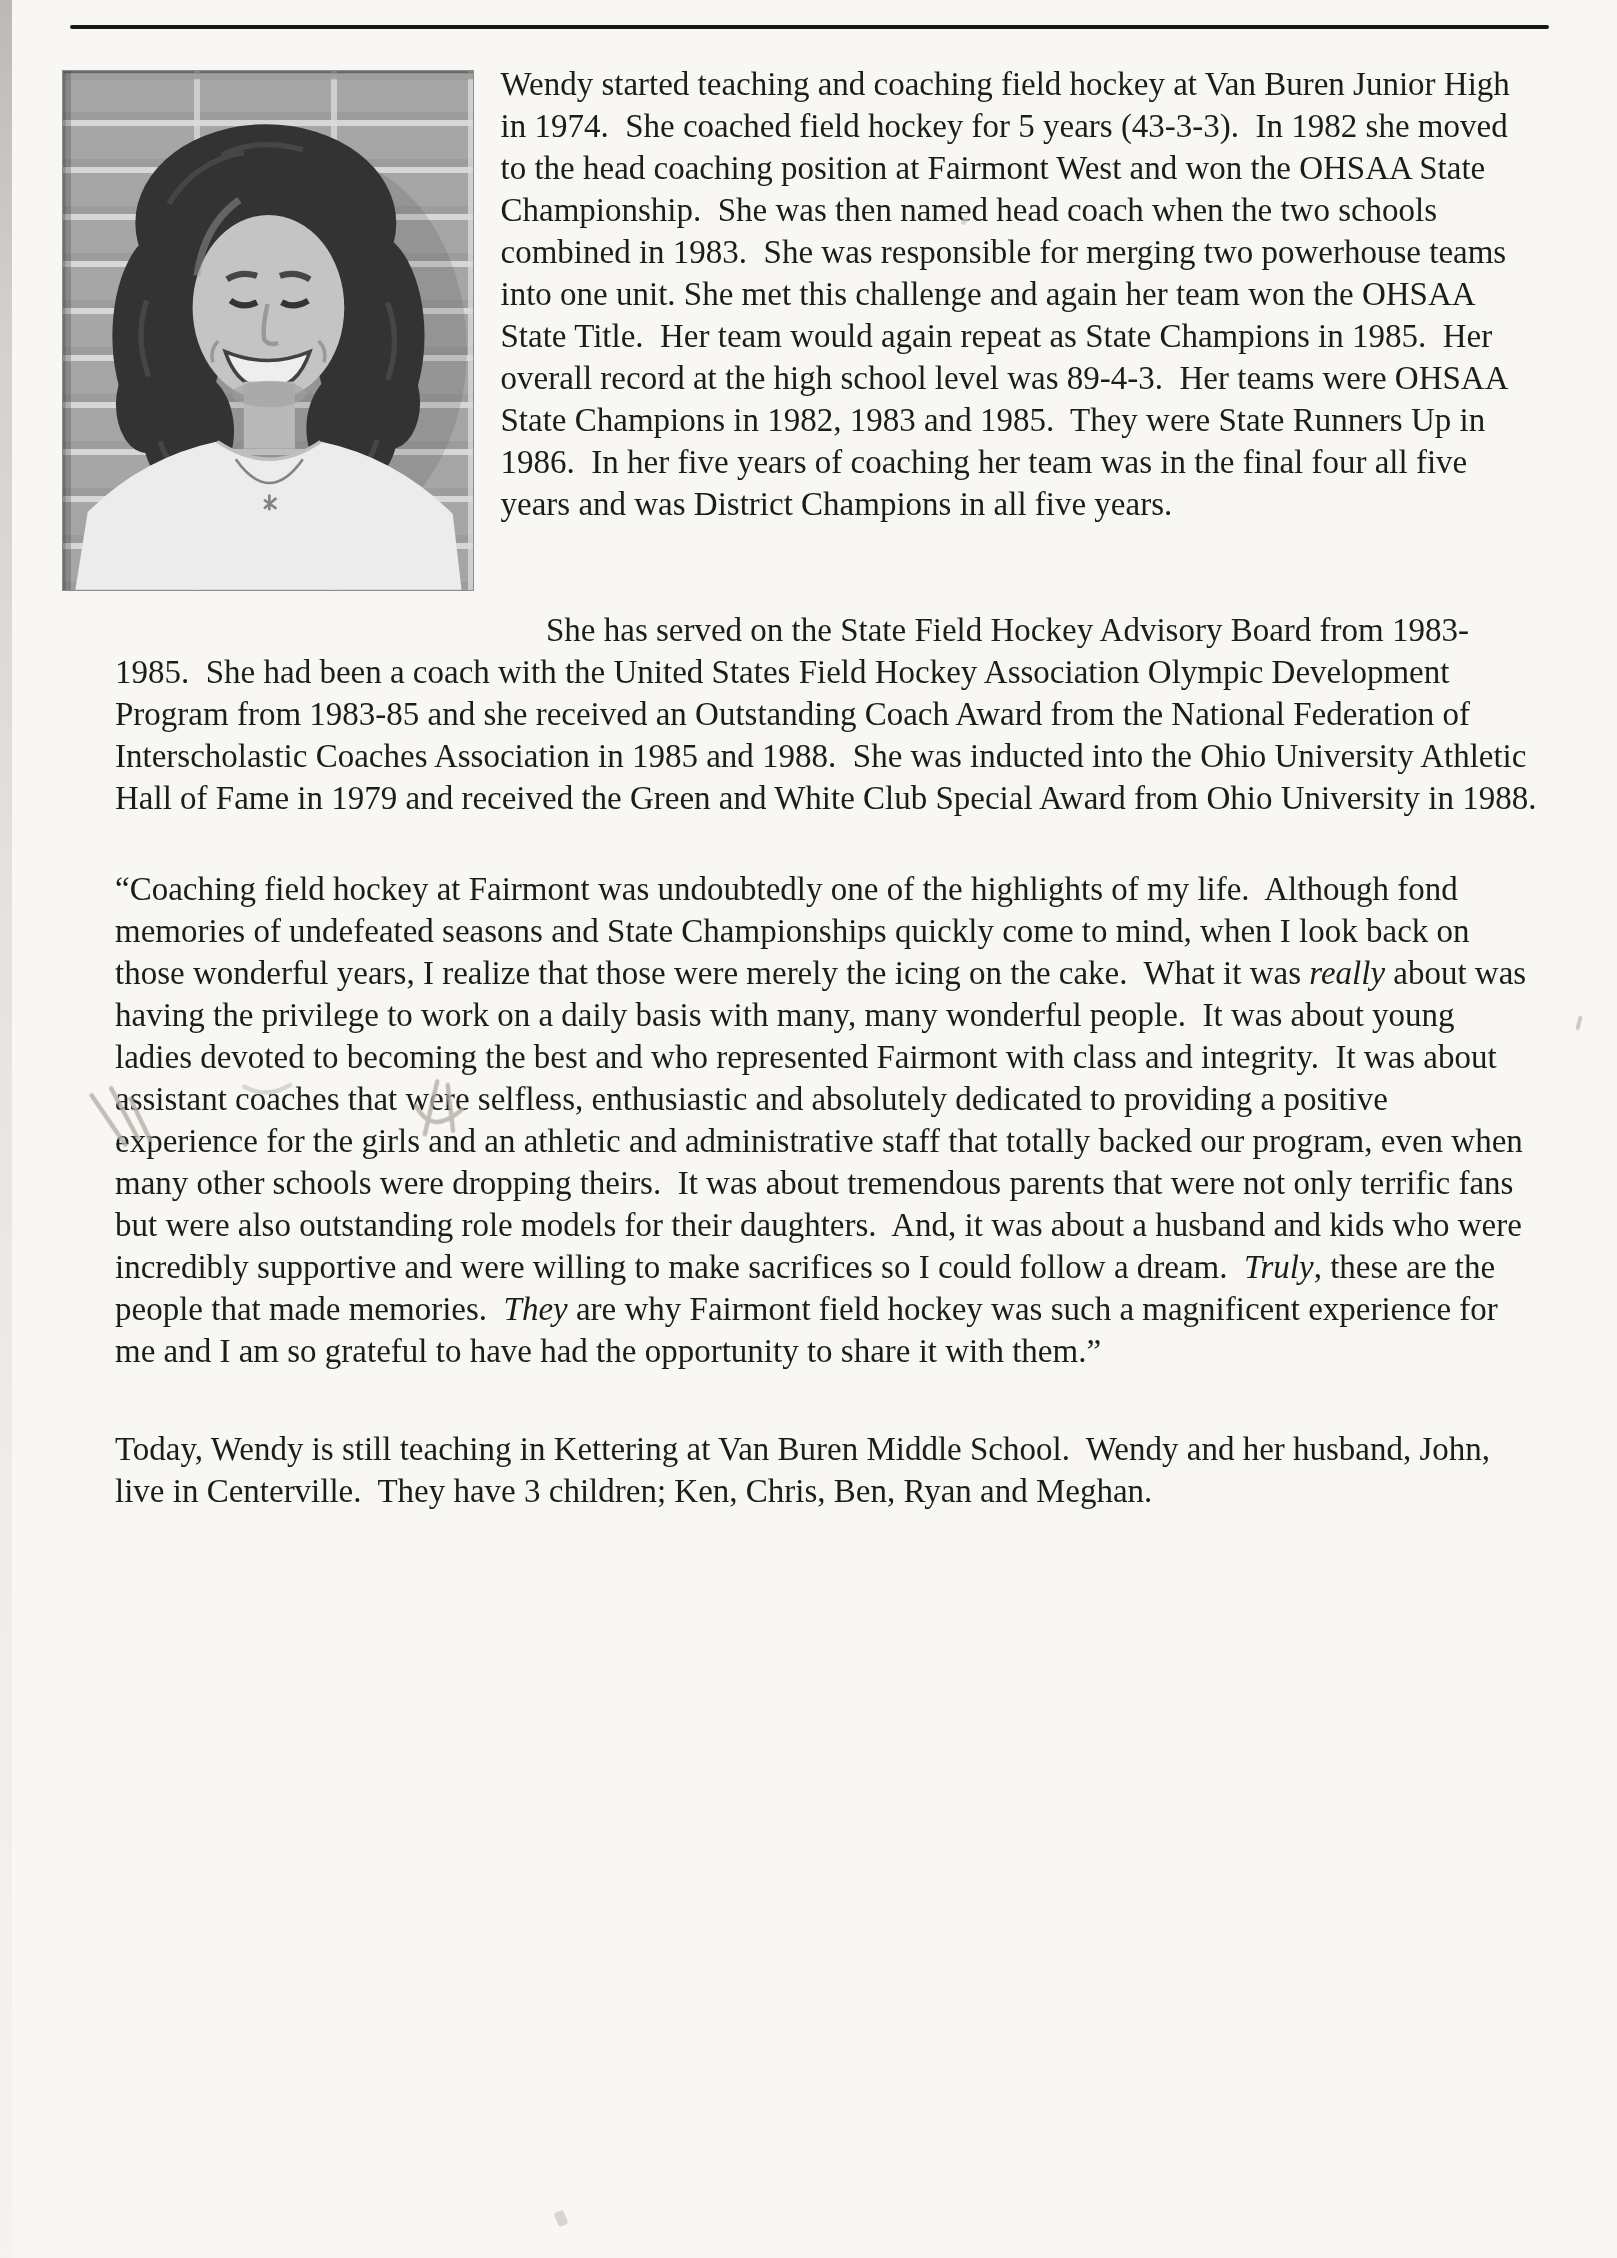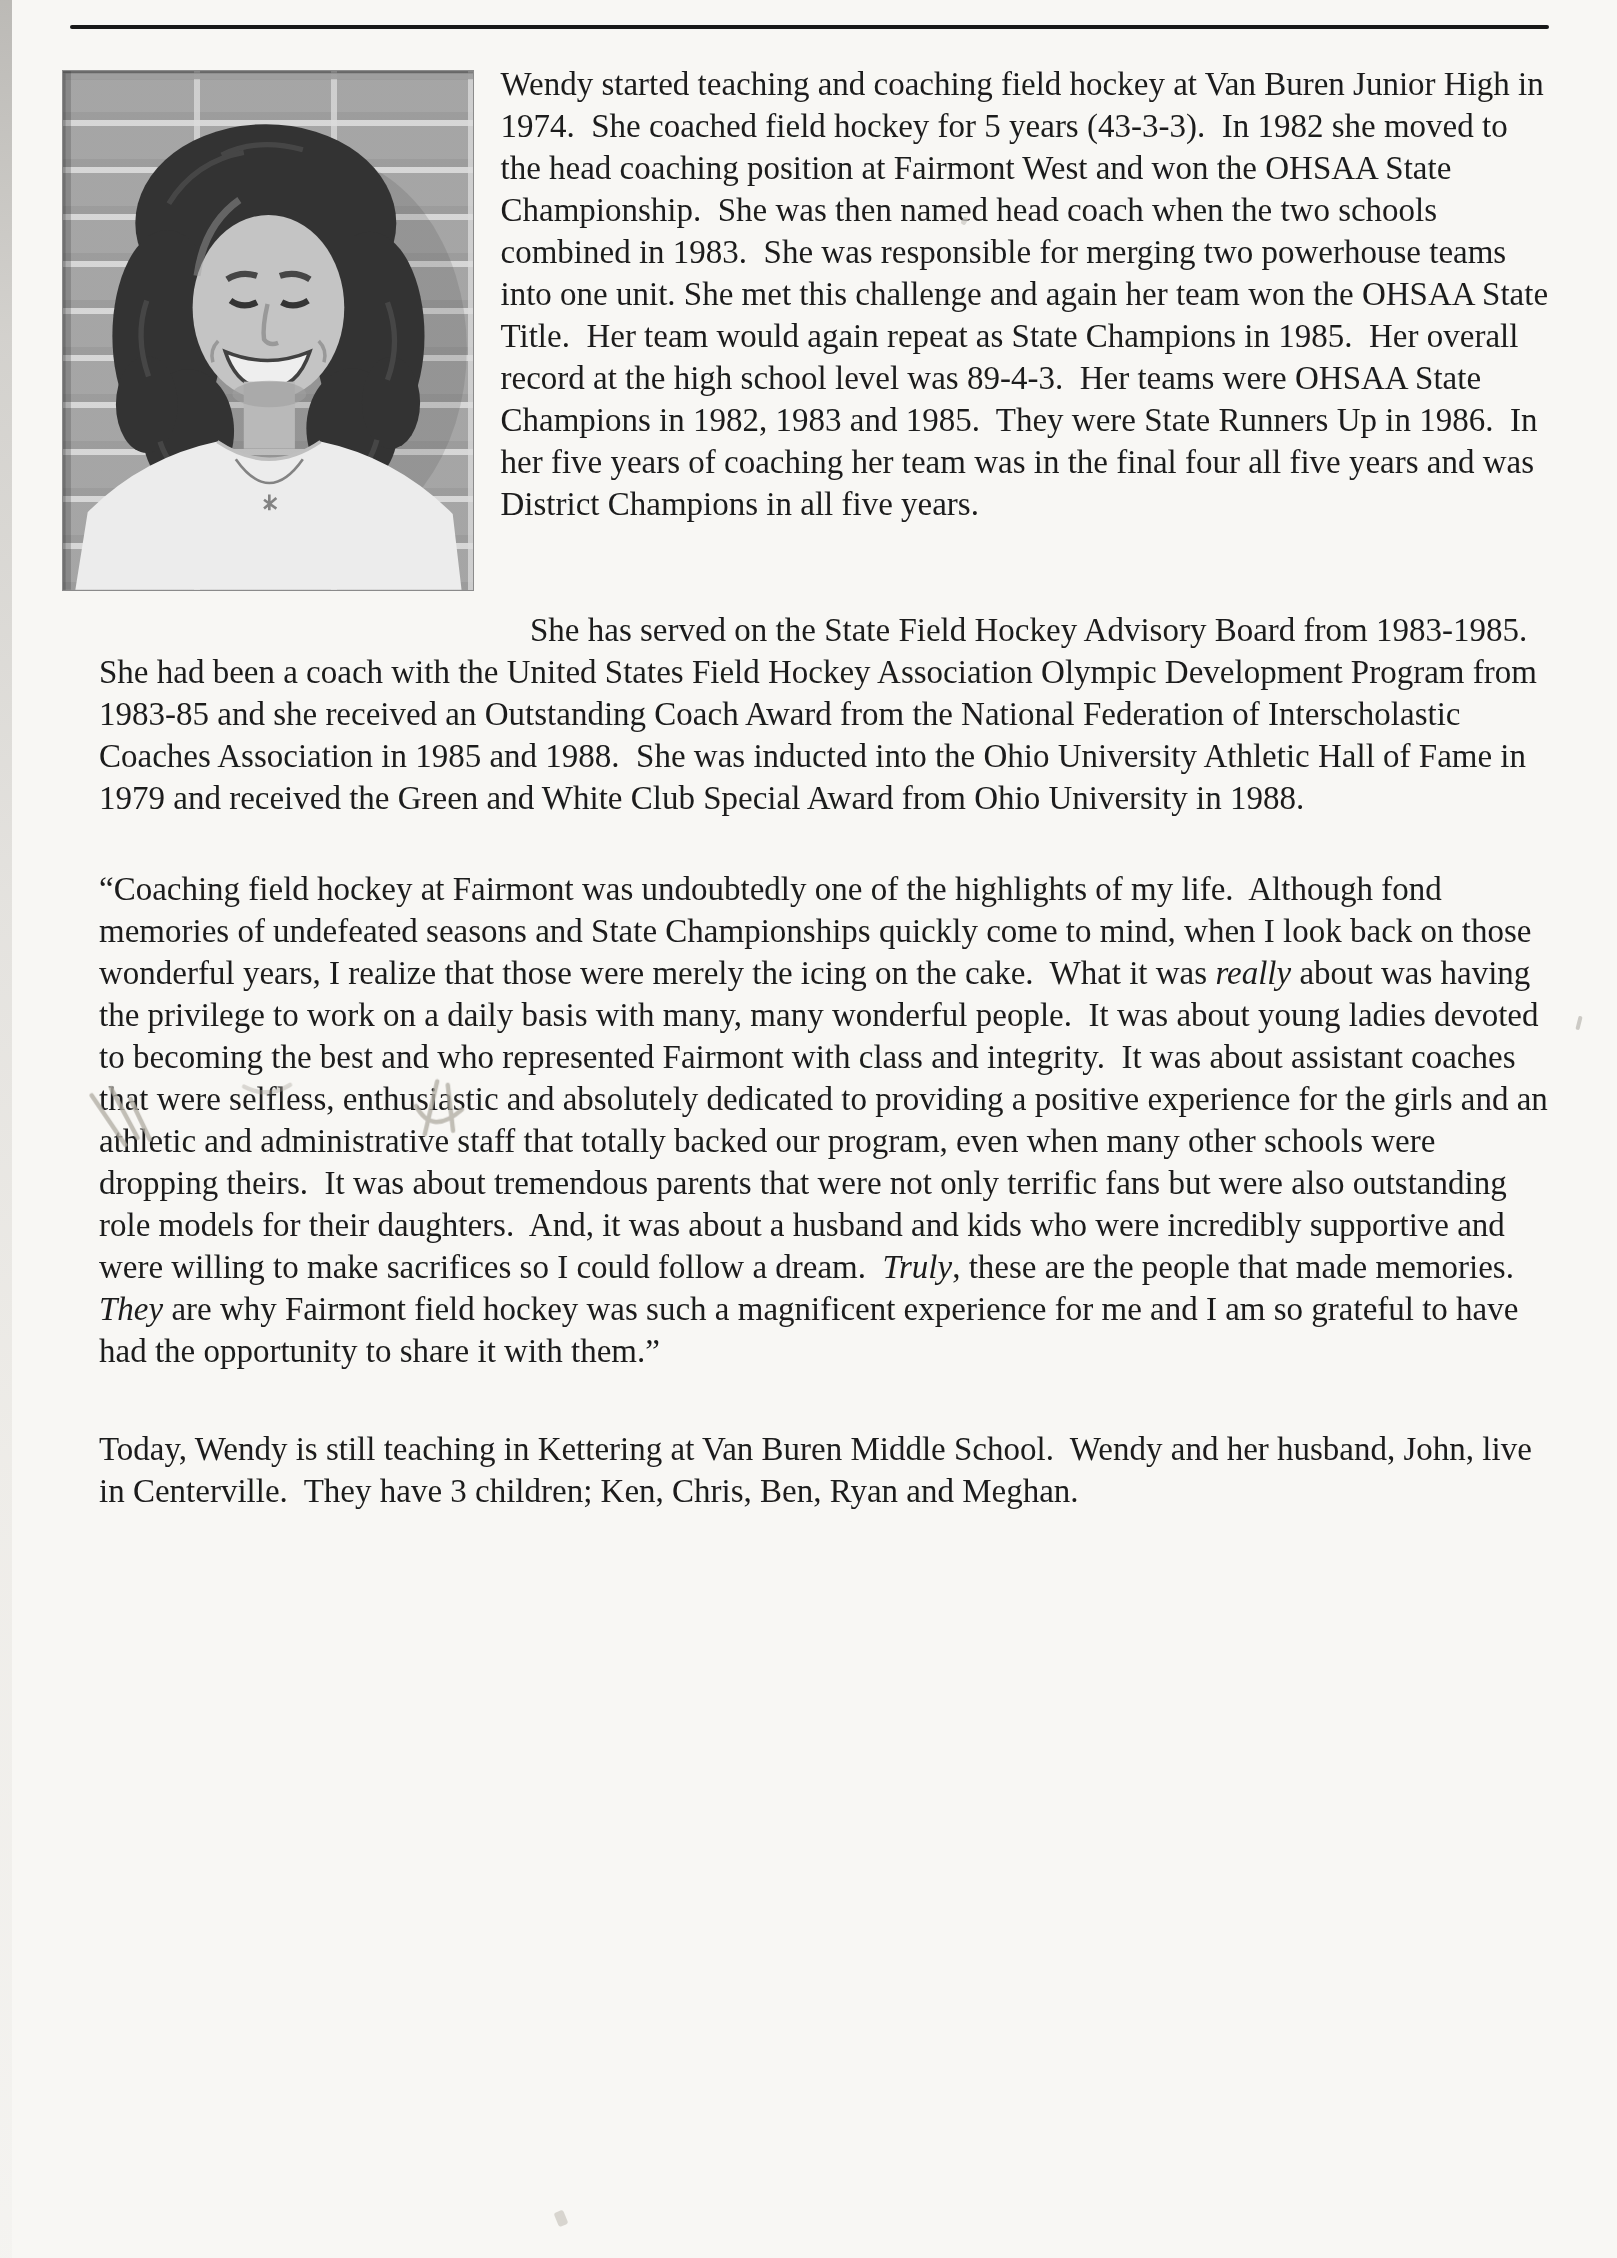--- a/index.html
+++ b/index.html
@@ -45,21 +45,21 @@
     font-size:49px;line-height:56px;color:#1d1d1d;
   }
   
   .bio{
     margin-top:34px;
     padding:0 65px 0 62px;
     font-size:33px;line-height:42px;
     color:#1c1c1c;
     text-align:left;
   }
-  .bio p{margin:0;white-space:pre-wrap;padding-left:37px;}
+  .bio p{margin:16px;white-space:pre-wrap;padding-left:37px;}
   .para-2{clear:left;margin-top:23px !important;text-indent:431px;}
   .para-quote{margin-top:49px !important;}
   .para-4{margin-top:56px !important;}
   
   .photo{
     float:left;
     width:410px;height:519px;
     margin:7px 26.5px 17.6px 0;
     position:relative;
     border:0.9px solid #8d8b86;

